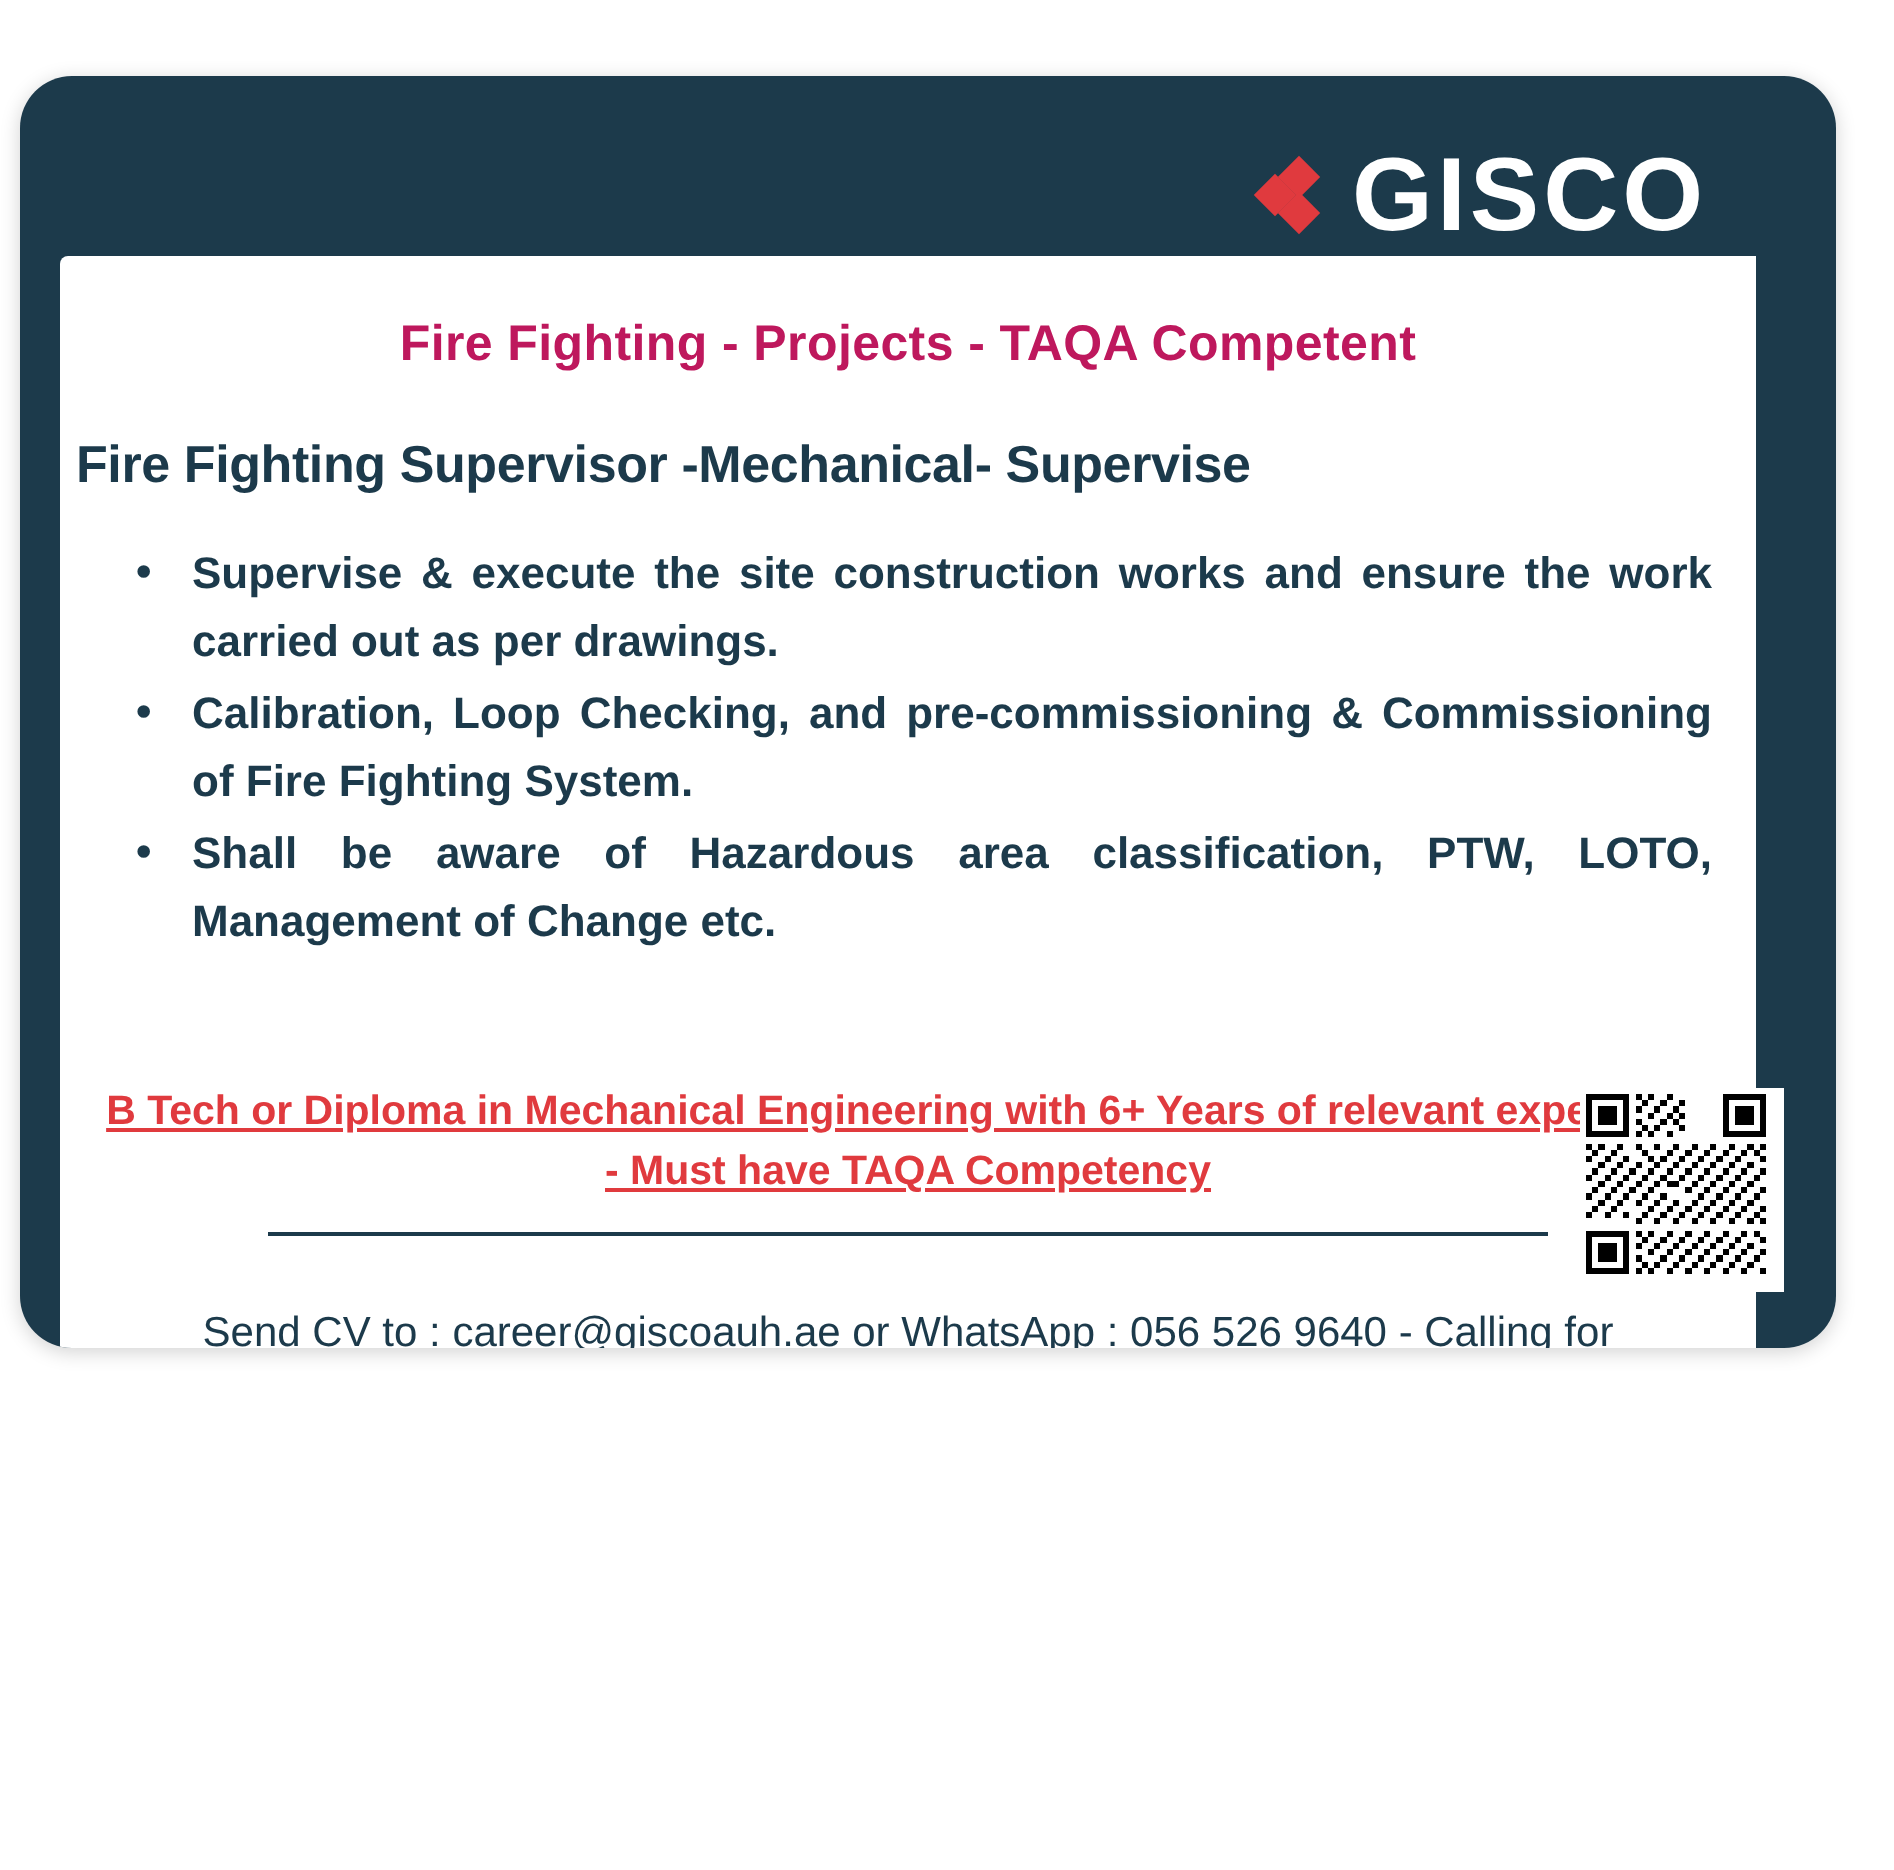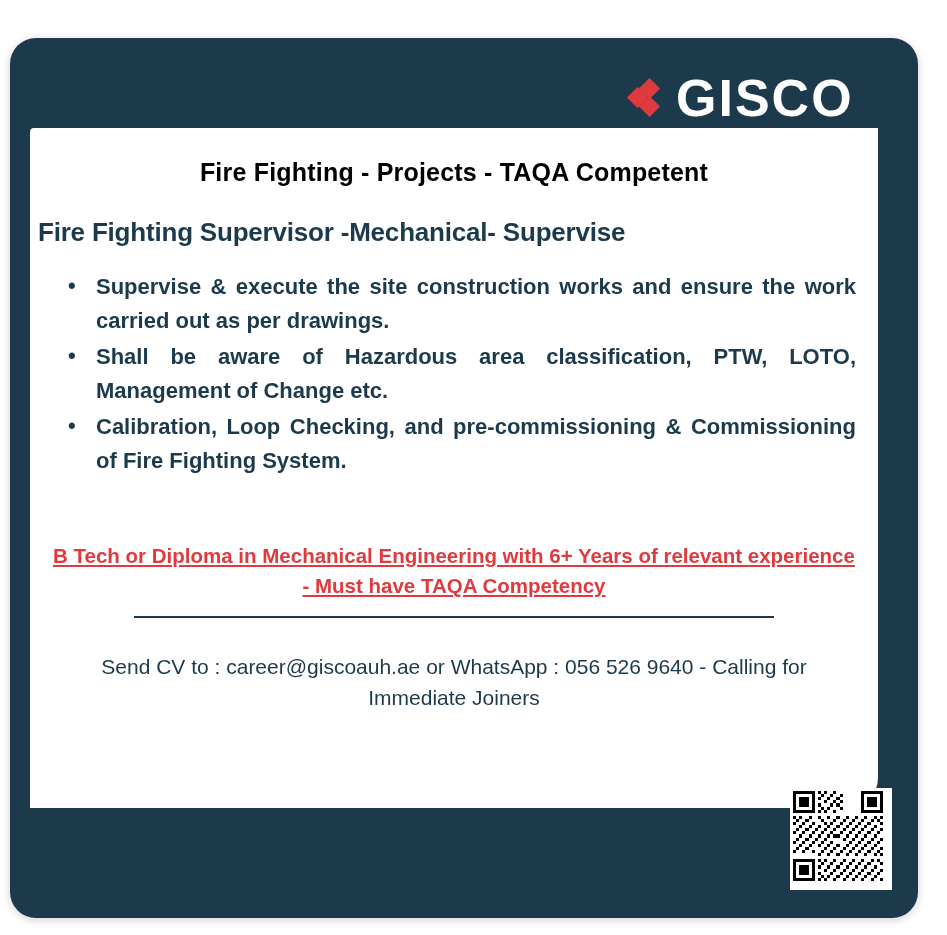--- a/index.html
+++ b/index.html
@@ -12,21 +12,21 @@
     background: #ffffff;
     font-family: "Liberation Sans", sans-serif;
     overflow: hidden;
   }
 
   .poster {
     position: absolute;
     left: 10px;
     top: 38px;
     width: 908px;
-    height: 880px;
+    height: 636px;
     background: #1c3a4b;
     border-radius: 26px;
     box-shadow: 0 2px 10px rgba(0,0,0,0.18);
     overflow: hidden;
   }
 
   
   .logo-area {
     position: absolute;
     right: 18px;
@@ -71,21 +71,21 @@
     top: 90px;
     width: 848px;
     height: 680px;
     background: #ffffff;
     border-top-left-radius: 4px;
     border-bottom-right-radius: 30px;
   }
 
   .title {
     text-align: center;
-    color: #000000;
+    color: #be185d;
     font-size: 25px;
     font-weight: bold;
     padding-top: 30px;
     letter-spacing: 0.2px;
   }
 
   .vacancies-row {
     display: flex;
     align-items: center;
     margin-top: 18px;
@@ -188,22 +188,22 @@
 
   <div class="card">
 
     <div class="title">Fire Fighting - Projects - TAQA Competent</div>
 
 
     <div class="role">Fire Fighting Supervisor -Mechanical- Supervise</div>
 
     <ul class="bullets">
       <li>Supervise &amp; execute the site construction works and ensure the work carried out as per drawings.</li>
+      <li>Calibration, Loop Checking, and pre-commissioning &amp; Commissioning of Fire Fighting System.</li>
       <li>Shall be aware of Hazardous area classification, PTW, LOTO, Management of Change etc.</li>
-      <li>Calibration, Loop Checking, and pre-commissioning &amp; Commissioning of Fire Fighting System.</li>
     </ul>
 
     <div class="requirement">B Tech or Diploma in Mechanical Engineering with 6+ Years of relevant experience - Must have TAQA Competency</div>
     <div class="req-rule"></div>
 
     <div class="contact">Send CV to : career@giscoauh.ae or WhatsApp : 056 526 9640 - Calling for Immediate Joiners</div>
   </div>
 
   <div class="qr">
     <svg width="90" height="90" viewBox="0 0 29 29" shape-rendering="crispEdges">

